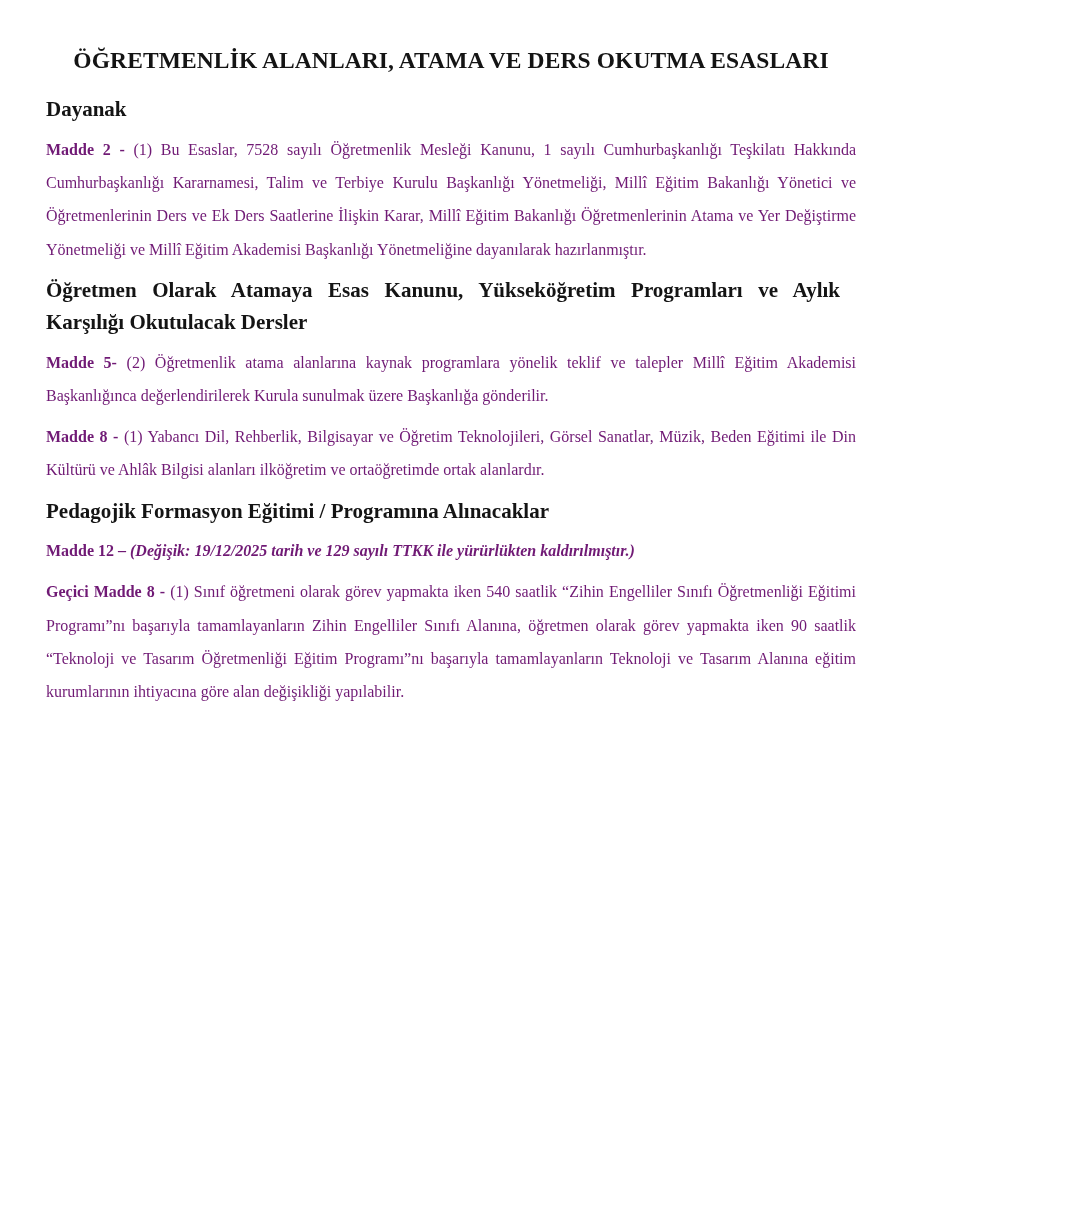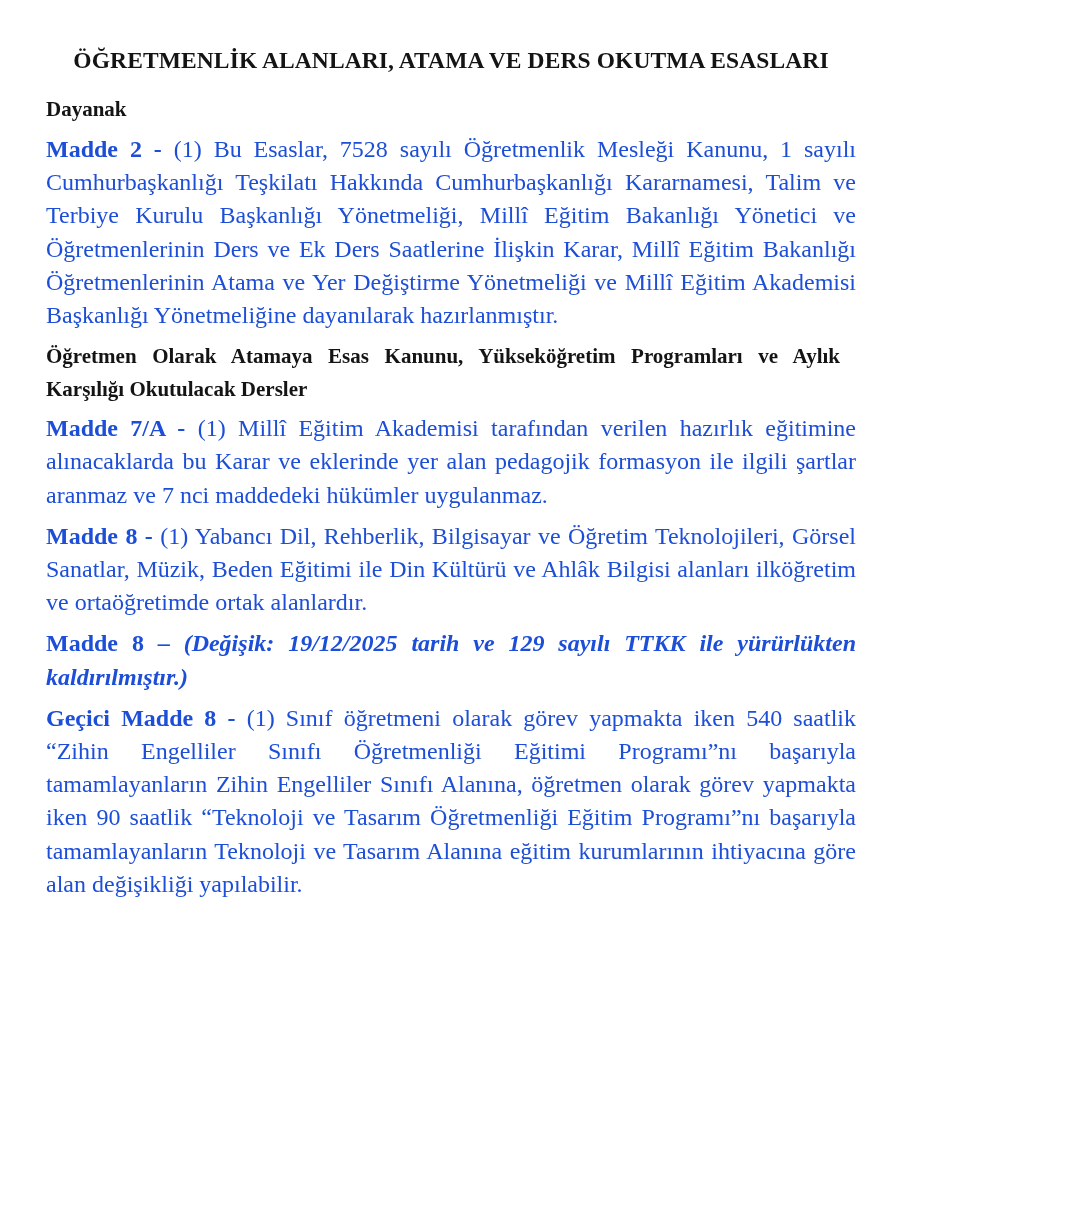--- a/index.html
+++ b/index.html
@@ -39,26 +39,26 @@
     line-height: 1.55;
     margin: 0 16px 7px 0;
     color: #141414;
   }
   .section-heading.two-line {
     text-align: justify;
     text-justify: inter-word;
     margin-bottom: 7px;
   }
   .body-para {
-    font-size: 24px;
+    font-size: 16px;
     line-height: 33.2px;
     text-align: justify;
     text-justify: inter-word;
     margin: 0 0 8px 0;
-    color: #1d4ed8;
+    color: #701a75;
     hyphens: none;
   }
   .body-para:last-child {
     margin-bottom: 0;
   }
   .indent-para {
     text-indent: 68px;
   }
   .lbl {
     font-weight: bold;
@@ -73,23 +73,24 @@
 <body>
 
 <div class="page">
 
   <h1 class="doc-title">ÖĞRETMENLİK ALANLARI, ATAMA VE DERS OKUTMA ESASLARI</h1>
 
   <h2 class="section-heading">Dayanak</h2>
   <p class="body-para"><span class="lbl">Madde 2 - </span><span>(1) Bu Esaslar, 7528 sayılı Öğretmenlik Mesleği Kanunu, 1 sayılı Cumhurbaşkanlığı Teşkilatı Hakkında Cumhurbaşkanlığı Kararnamesi, Talim ve Terbiye Kurulu Başkanlığı Yönetmeliği, Millî Eğitim Bakanlığı Yönetici ve Öğretmenlerinin Ders ve Ek Ders Saatlerine İlişkin Karar, Millî Eğitim Bakanlığı Öğretmenlerinin Atama ve Yer Değiştirme Yönetmeliği ve Millî Eğitim Akademisi Başkanlığı Yönetmeliğine dayanılarak hazırlanmıştır.</span></p>
 
   <h2 class="section-heading two-line">Öğretmen Olarak Atamaya Esas Kanunu, Yükseköğretim Programları ve Aylık Karşılığı Okutulacak Dersler</h2>
+  <p class="body-para"><span class="lbl">Madde 5- </span><span>(2) Öğretmenlik atama alanlarına kaynak programlara yönelik teklif ve talepler Millî Eğitim Akademisi Başkanlığınca değerlendirilerek Kurula sunulmak üzere Başkanlığa gönderilir.</span></p>
 
-  <p class="body-para"><span class="lbl">Madde 7/A - </span><span>(1) Millî Eğitim Akademisi tarafından verilen hazırlık eğitimine alınacaklarda bu Karar ve eklerinde yer alan pedagojik formasyon ile ilgili şartlar aranmaz ve 7 nci maddedeki hükümler uygulanmaz.</span></p>
 
   <p class="body-para"><span class="lbl">Madde 8 - </span><span>(1) Yabancı Dil, Rehberlik, Bilgisayar ve Öğretim Teknolojileri, Görsel Sanatlar, Müzik, Beden Eğitimi ile Din Kültürü ve Ahlâk Bilgisi alanları ilköğretim ve ortaöğretimde ortak alanlardır.</span></p>
 
-  <p class="body-para"><span class="lbl">Madde 8 – </span><span class="bi">(Değişik: 19/12/2025 tarih ve 129 sayılı TTKK ile yürürlükten kaldırılmıştır.)</span></p>
+  <h2 class="section-heading">Pedagojik Formasyon Eğitimi / Programına Alınacaklar</h2>
+  <p class="body-para"><span class="lbl">Madde 12 – </span><span class="bi">(Değişik: 19/12/2025 tarih ve 129 sayılı TTKK ile yürürlükten kaldırılmıştır.)</span></p>
 
   <p class="body-para"><span class="lbl">Geçici Madde 8 - </span><span>(1) Sınıf öğretmeni olarak görev yapmakta iken 540 saatlik “Zihin Engelliler Sınıfı Öğretmenliği Eğitimi Programı”nı başarıyla tamamlayanların Zihin Engelliler Sınıfı Alanına, öğretmen olarak görev yapmakta iken 90 saatlik “Teknoloji ve Tasarım Öğretmenliği Eğitim Programı”nı başarıyla tamamlayanların Teknoloji ve Tasarım Alanına eğitim kurumlarının ihtiyacına göre alan değişikliği yapılabilir.</span></p>
 
 
 </div>
 
 </body></html>

